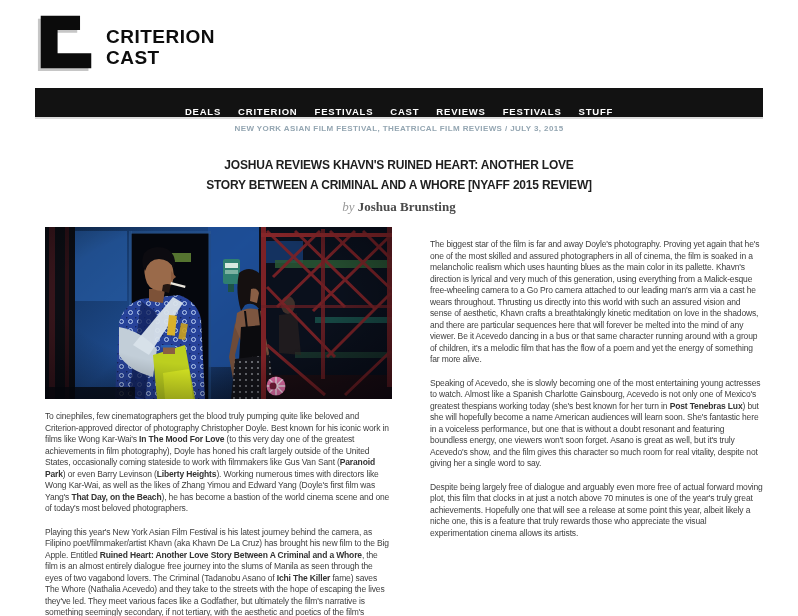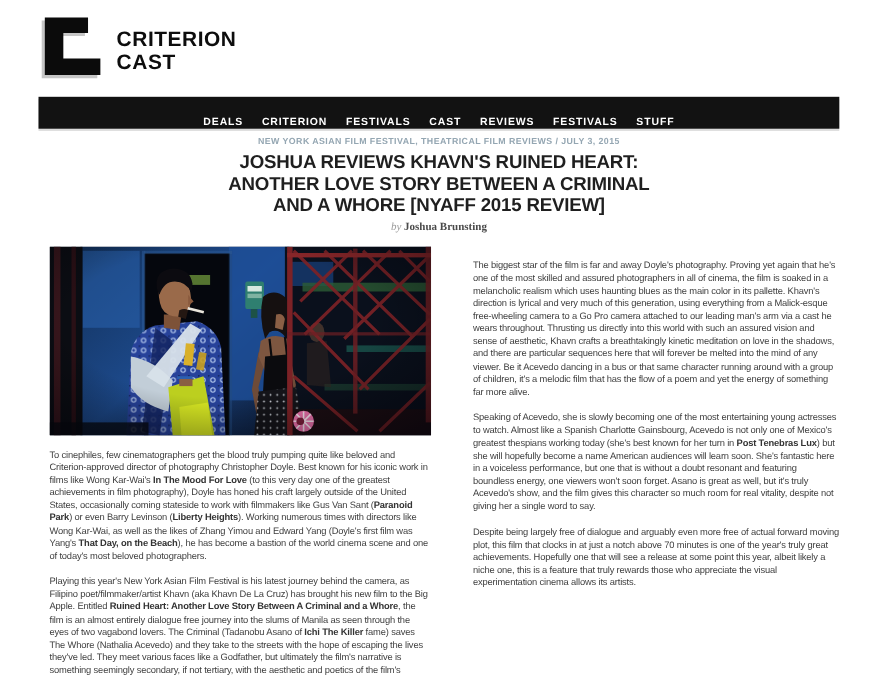--- a/index.html
+++ b/index.html
@@ -13,22 +13,22 @@
   .logo-text{margin-left:11px;padding-top:12px;font-weight:bold;font-size:19px;line-height:21px;letter-spacing:0.5px;color:#0d0d0d;}
 
   
   .navbar{margin:12px 0 0 35px;width:728px;height:29px;background:#121212;display:flex;align-items:flex-end;justify-content:center;gap:17px;box-shadow:0 2px 0 rgba(0,0,0,0.14);}
   .nav-item{color:#fff;font-size:9.5px;font-weight:bold;letter-spacing:0.8px;text-decoration:none;cursor:pointer;}
 
   
   .article-head{text-align:center;margin-top:7px;}
   .breadcrumb{font-size:8px;font-weight:bold;color:#94a6b2;letter-spacing:0.4px;}
   .breadcrumb a{color:#94a6b2;text-decoration:none;cursor:pointer;}
-  .page-title{margin:5px auto 0;max-width:442px;font-size:17px;line-height:19.5px;font-weight:bold;letter-spacing:-0.2px;color:#1f1f1f;text-wrap:balance;}
-  .byline{margin-top:4px;font-family:"Liberation Serif",serif;font-size:10px;color:#9a9a9a;}
+  .page-title{margin:23px auto 0;max-width:442px;font-size:12px;line-height:19.5px;font-weight:bold;letter-spacing:-0.2px;color:#1f1f1f;text-wrap:balance;}
+  .byline{margin-top:4px;font-family:"Liberation Serif",serif;font-size:13px;color:#9a9a9a;}
   .byline .prefix{font-style:italic;}
   .byline .author{font-weight:bold;color:#4a4a4a;text-decoration:none;cursor:pointer;}
 
   
   .columns{display:flex;gap:38px;margin:12px 35px 0 45px;}
   .col-left{width:347px;flex:none;}
   .col-right{width:333px;flex:none;}
   .film-still{margin:0 0 9px;width:347px;height:172px;overflow:hidden;}
   .film-still svg{display:block;width:347px;height:172px;}
   p.body{margin:12px 0 11px;font-size:8.5px;line-height:11.5px;letter-spacing:-0.15px;color:#3e3e3e;text-align:left;}

